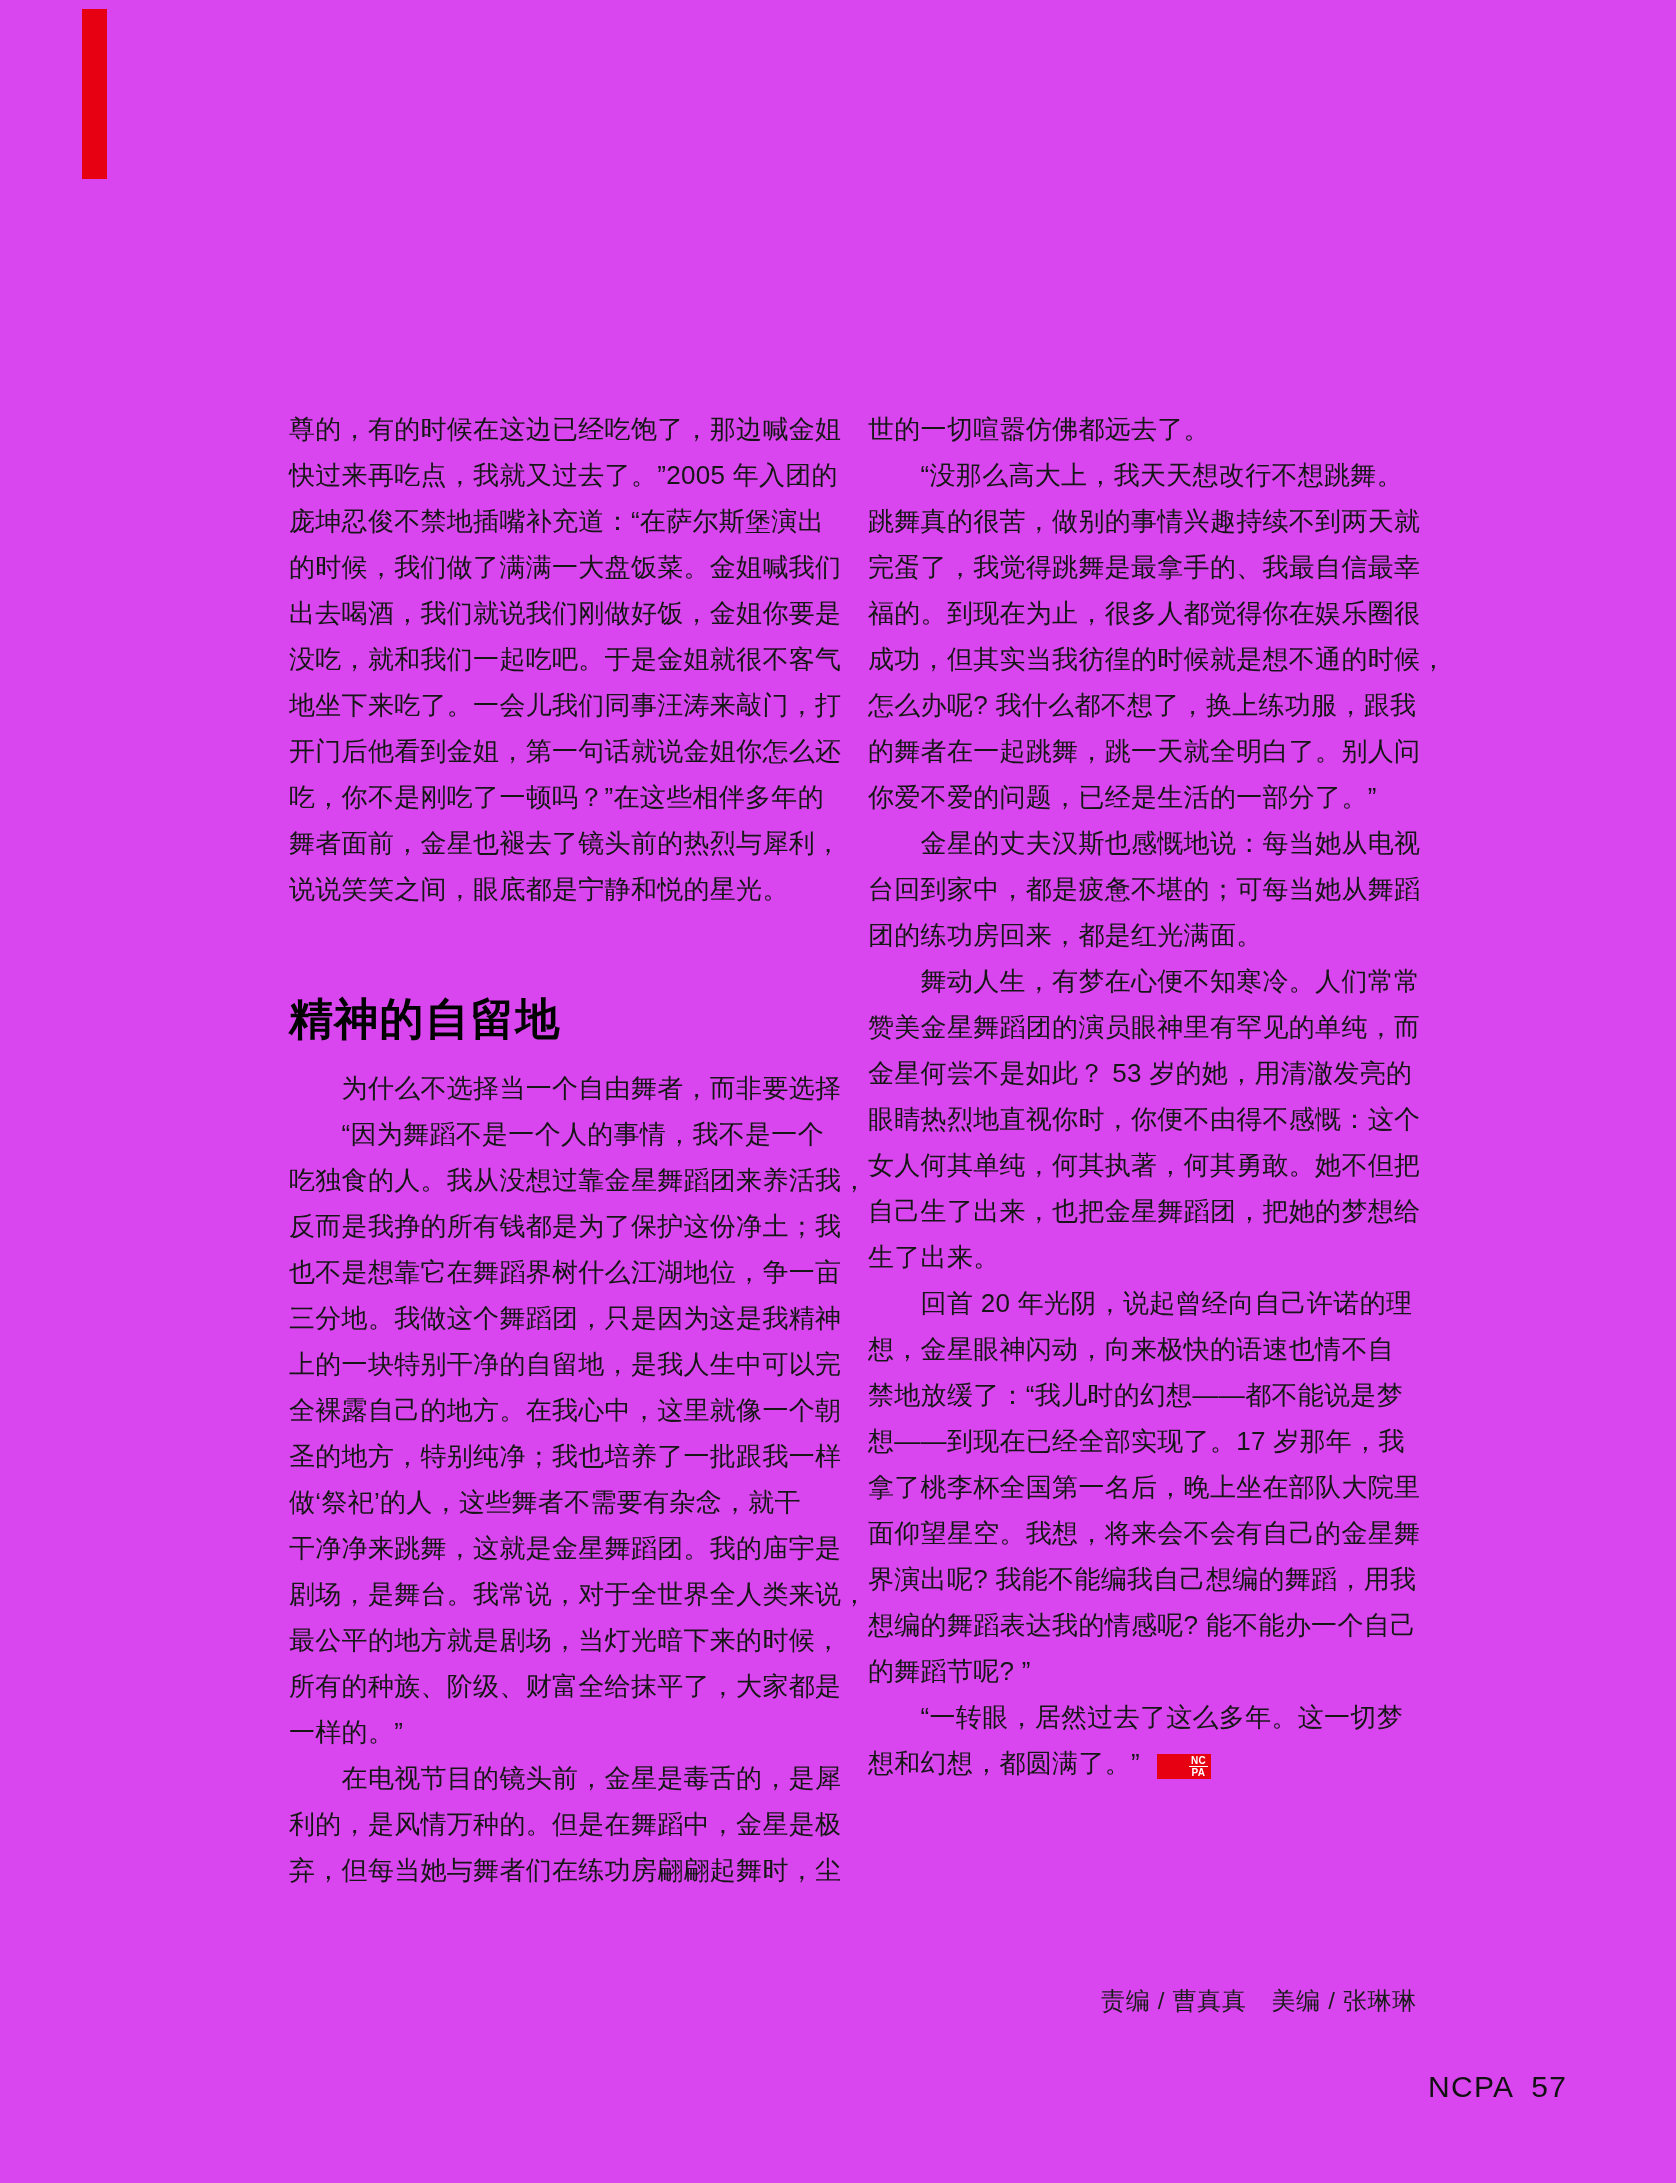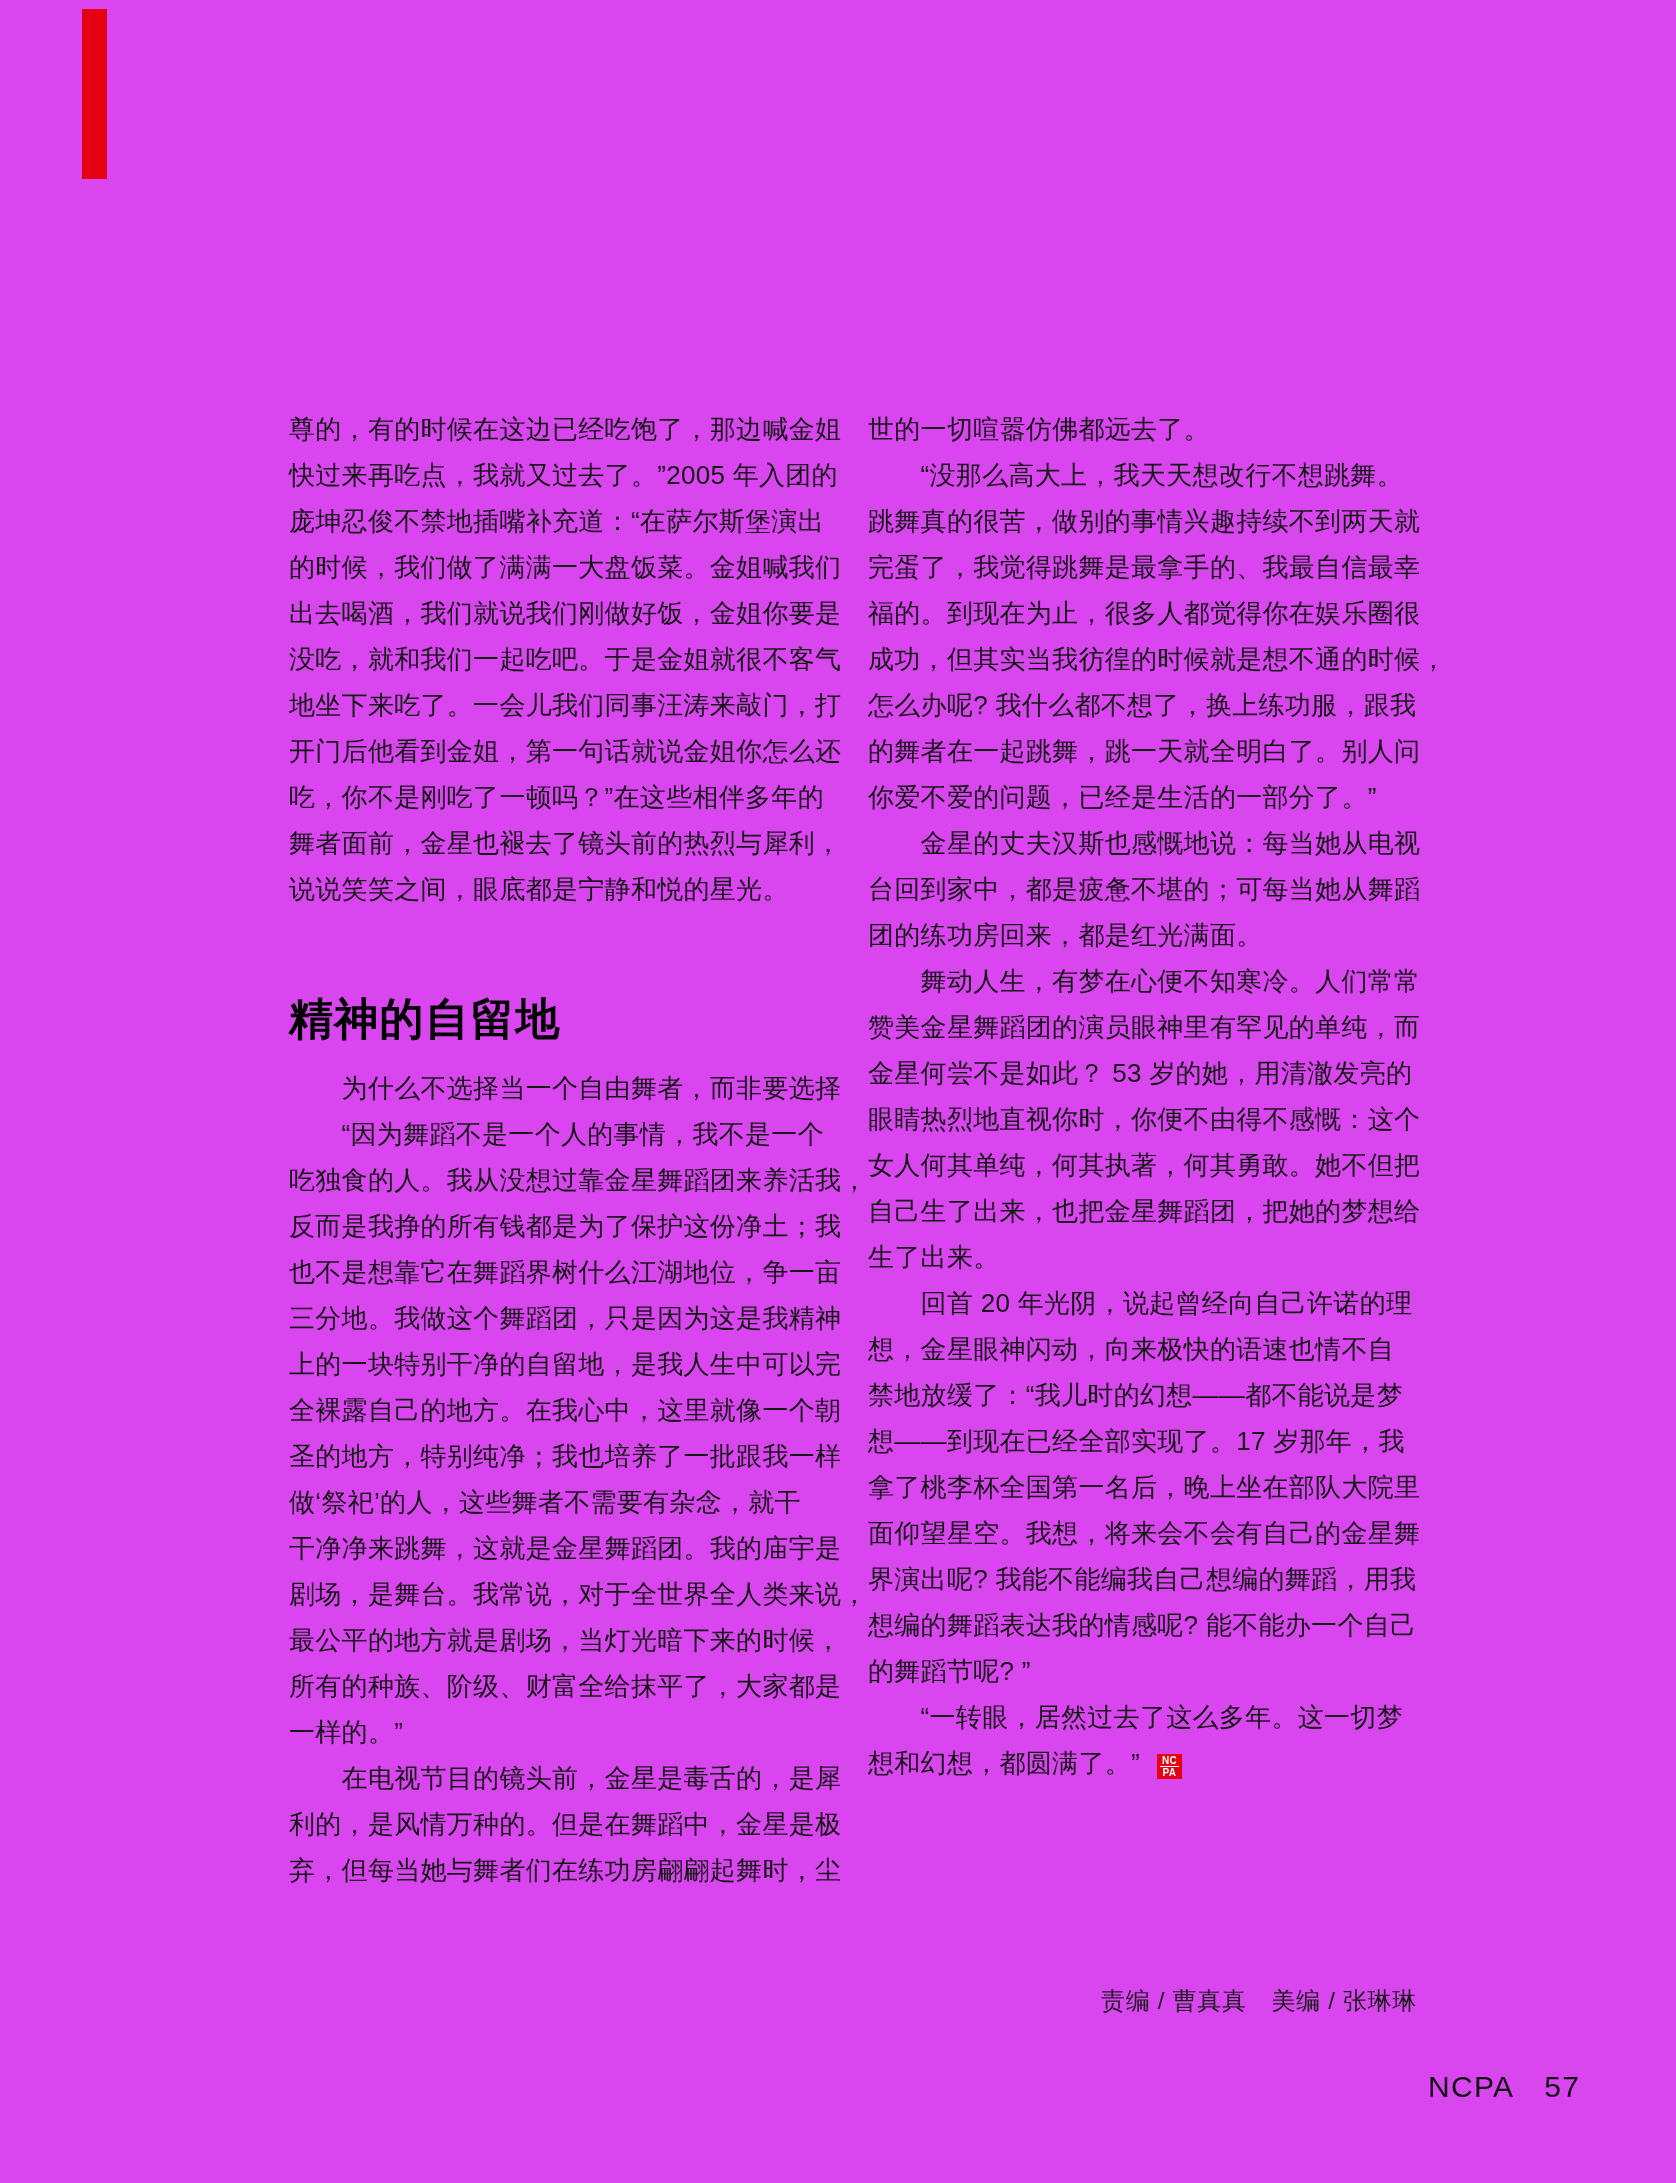--- a/index.html
+++ b/index.html
@@ -55,20 +55,21 @@
     margin-left: 17px;
     width: 25px;
     height: 25px;
     background: #e60012;
     color: #ffffff;
     font-size: 10px;
     line-height: 11.2px;
     font-weight: bold;
     text-align: center;
     letter-spacing: 0.3px;
+    padding-left: 29px;
   }
   .seal .seal-top {
     display: block;
     border-bottom: 1px solid #ffffff;
     margin: 1.3px 3.3px 0 3.3px;
   }
   .seal .seal-bottom { display: block; text-align: center; }
   .credits {
     position: absolute;
     top: 1986px;
@@ -82,21 +83,21 @@
   }
   .pageno {
     position: absolute;
     top: 2070px;
     left: 1428px;
     font-size: 30px;
     line-height: 34px;
     color: #111111;
     letter-spacing: 1.3px;
   }
-  .pageno .num { margin-left: 30px; }
+  .pageno .num { margin-left: 17px; }
 </style>
 </head>
 <body>
 
 <div class="page">
 
   <div class="red-bar"></div>
 
   <div class="column left">
     <div class="para">

